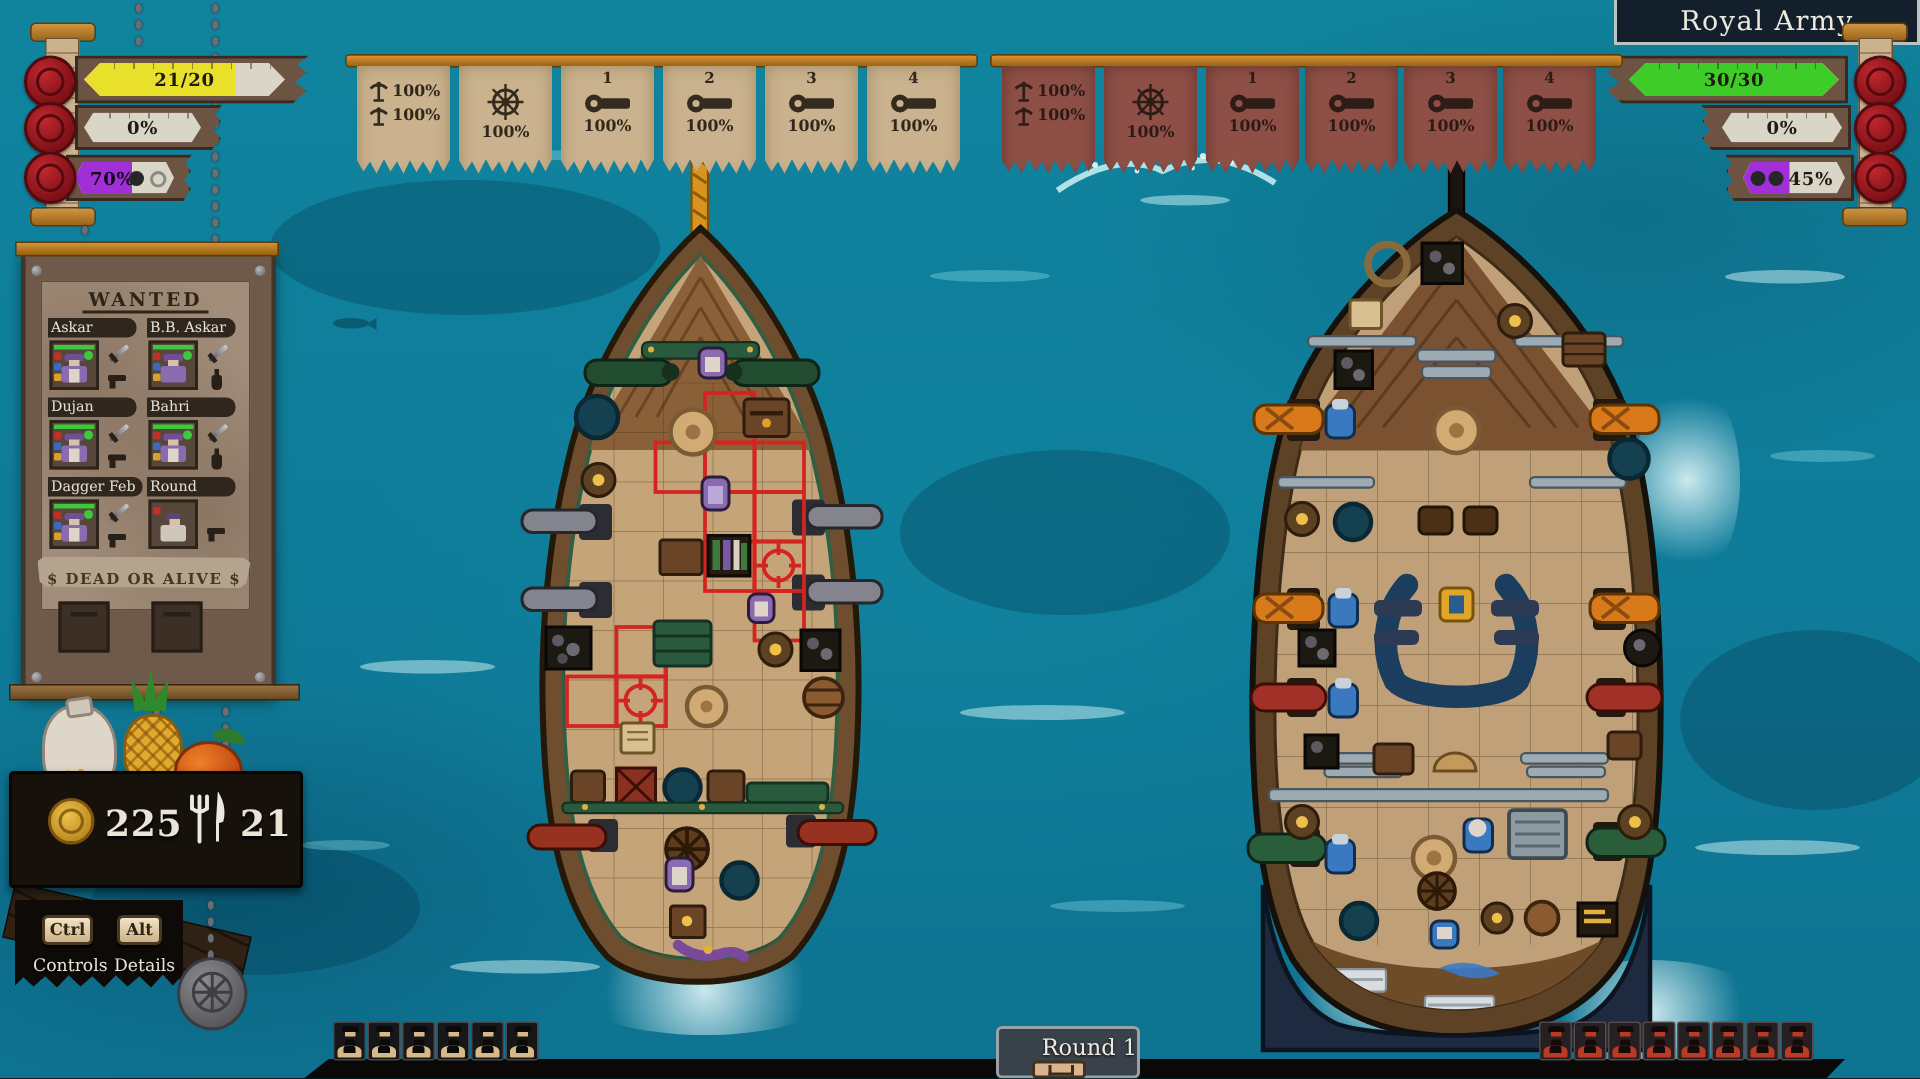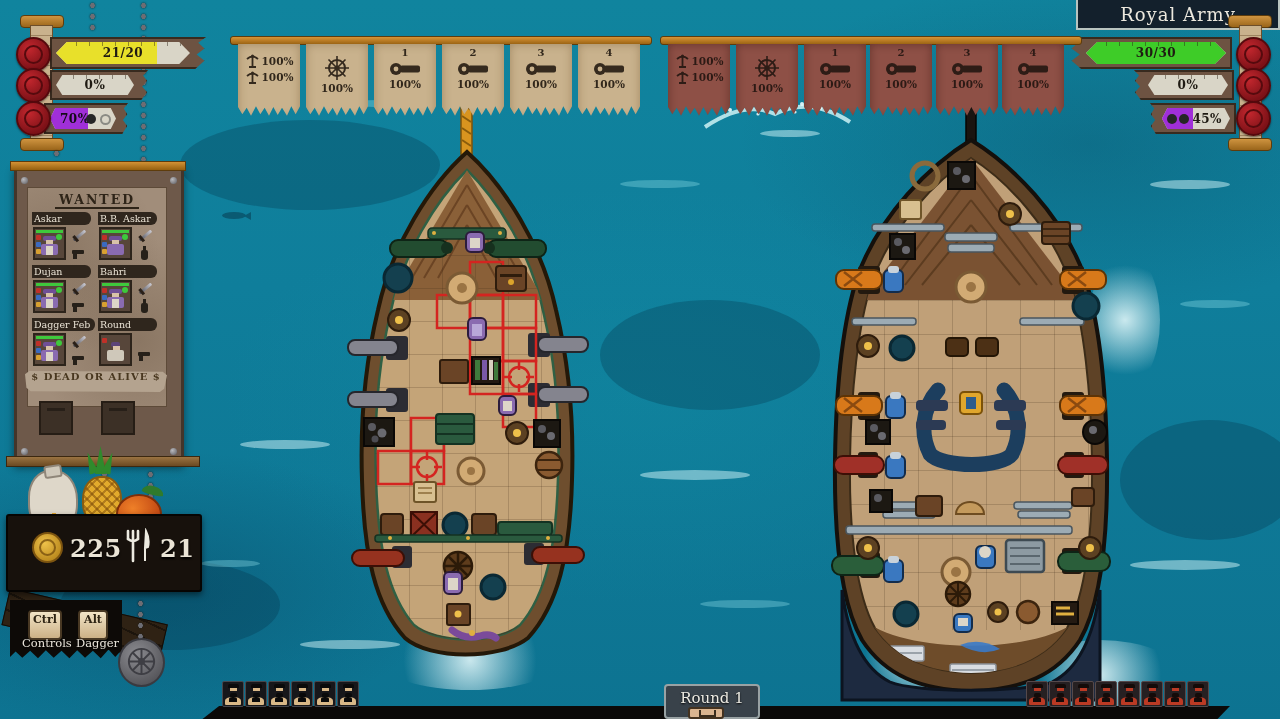--- a/index.html
+++ b/index.html
@@ -82,21 +82,21 @@
   .chip{position:absolute;width:5px;height:5px;border-radius:1px;}
   .gdot{position:absolute;right:2px;top:5px;width:6px;height:6px;border-radius:50%;background:#3ec83c;}
   .wsword{position:absolute;width:15px;height:3px;background:linear-gradient(90deg,#4a4a52,#c9c9d2);transform:rotate(-40deg);border-radius:1px;}
   .wsword::after{content:"";position:absolute;left:1px;top:-2px;width:3px;height:7px;background:#2a2018;}
   .wpistol{position:absolute;width:12px;height:4px;background:#262019;border-radius:1px;}
   .wpistol::after{content:"";position:absolute;left:1px;top:3px;width:4px;height:6px;background:#262019;}
   .wbottle{position:absolute;width:7px;height:10px;background:#262019;border-radius:2px 2px 3px 3px;}
   .wbottle::after{content:"";position:absolute;left:2px;top:-4px;width:3px;height:5px;background:#262019;}
   .bounty{position:absolute;left:8px;top:202px;width:142px;height:21px;background:#b4a38f;
     clip-path:polygon(0 15%,3% 0,97% 4%,100% 20%,98% 85%,95% 100%,4% 96%,1% 80%);
-    display:flex;align-items:flex-start;justify-content:center;font-size:10px;font-weight:bold;color:#48371f;letter-spacing:1px;}
+    display:flex;align-items:flex-end;justify-content:center;font-size:10px;font-weight:bold;color:#48371f;letter-spacing:1px;}
   .slot{position:absolute;width:34px;height:34px;background:#3c3026;border:2px solid #261d15;box-sizing:border-box;}
   .slot::after{content:"";position:absolute;left:6px;right:6px;top:5px;height:3px;background:rgba(0,0,0,.35);}
   
   .shelf{position:absolute;left:6px;top:456px;width:192px;height:9px;background:linear-gradient(180deg,#9a7342,#6b4a22);border:1px solid #3c2810;}
   .sack{position:absolute;left:28px;top:470px;width:46px;height:60px;background:#ded7c9;border:2px solid #8f8679;
     border-radius:42% 46% 46% 46%;}
   .sack::before{content:"";position:absolute;left:14px;top:-7px;width:14px;height:9px;background:#cfc8ba;border:2px solid #8f8679;border-radius:3px;transform:rotate(-8deg);}
   .sackcoins{position:absolute;left:10px;top:38px;width:26px;height:12px;background:
      radial-gradient(circle 4px at 5px 6px,#e2a62e 60%,transparent 62%),
      radial-gradient(circle 4px at 14px 5px,#e2a62e 60%,transparent 62%),
@@ -109,31 +109,31 @@
   .orangeleaf{position:absolute;left:142px;top:486px;width:22px;height:9px;background:#2f7a2c;border-radius:50% 50% 50% 50%/80% 80% 20% 20%;transform:rotate(14deg);}
   .respanel{position:absolute;left:6px;top:514px;width:192px;height:74px;background:#17110c;border:2px solid #060402;border-radius:3px;box-shadow:0 3px 6px rgba(0,0,0,.5);}
   .coin{position:absolute;width:27px;height:27px;border-radius:50%;background:radial-gradient(circle at 40% 35%,#eec14a,#bb8a1e 75%);border:2px solid #7c5410;}
   .coin::after{content:"";position:absolute;inset:5px;border:2px solid rgba(120,80,14,.8);border-radius:50%;}
   .resnum{position:absolute;font-size:24px;color:#eae4d6;font-weight:bold;letter-spacing:.5px;text-shadow:0 2px 2px #000;}
   .plank{position:absolute;left:10px;top:588px;width:160px;height:36px;background:#2f2214 repeating-linear-gradient(12deg,transparent 0 14px,rgba(0,0,0,.4) 14px 16px);
     transform:rotate(13deg);transform-origin:left top;border:1px solid #120c06;}
   
   .ctrlpanel{position:absolute;left:10px;top:600px;width:112px;height:62px;background:#0d0a07;
     clip-path:polygon(0 0,100% 0,100% 80%,94% 92%,88% 80%,81% 94%,74% 82%,67% 93%,60% 81%,53% 94%,46% 82%,39% 93%,32% 81%,25% 94%,18% 82%,11% 93%,5% 83%,0 92%);}
-  .keycap{position:absolute;height:30px;background:linear-gradient(180deg,#f2e4c6,#ccb186);border:2px solid #483823;border-radius:4px;
+  .keycap{position:absolute;height:20px;background:linear-gradient(180deg,#f2e4c6,#ccb186);border:2px solid #483823;border-radius:4px;
     box-sizing:border-box;text-align:center;font-size:11px;font-weight:bold;color:#2e2414;line-height:16px;box-shadow:0 2px 0 rgba(0,0,0,.6);}
   .keylabel{position:absolute;font-size:11.5px;color:#e9e4da;text-shadow:0 1px 2px #000;}
   .medal{position:absolute;left:118px;top:638px;width:43px;height:45px;border-radius:50%;
     background:radial-gradient(circle at 38% 32%,#8b8b90,#55555a 78%);border:2px solid #3a3a40;}
   .medal svg{position:absolute;inset:4px;}
   
   .blackbar{position:absolute;left:190px;top:706px;width:1040px;height:13px;background:#0b0908;
     clip-path:polygon(2.8% 0,100% 0,98.8% 100%,1.2% 100%);}
   .roundpanel{position:absolute;left:664px;top:684px;width:96px;height:35px;background:#39424a;border:2px solid #99a2a4;
-    border-radius:4px;box-sizing:border-box;text-align:center;font-size:15px;color:#edebe3;line-height:24px;text-shadow:0 1px 2px #000;}
+    border-radius:4px;box-sizing:border-box;text-align:right;font-size:15px;color:#edebe3;line-height:24px;text-shadow:0 1px 2px #000;}
   .spacekey{position:absolute;left:688px;top:707px;width:36px;height:12px;background:#dab48f;border:2px solid #44321f;border-radius:3px;box-sizing:border-box;}
   .spacekey::after{content:"";position:absolute;left:9px;top:1px;width:13px;height:5px;border:2px solid #3a2c1c;border-top:none;}
   .tile{position:absolute;top:681px;width:22px;height:26px;background:#17171a;border:1px solid #47474c;border-radius:2px;box-sizing:border-box;}
   .tile .cap{position:absolute;left:5px;top:2px;width:11px;height:4px;background:#0a0a0a;border-radius:2px 2px 0 0;}
   .tile .capface{position:absolute;left:7px;top:6px;width:7px;height:3px;background:#d9b887;}
   .tile .head{position:absolute;left:7px;top:11px;width:7px;height:5px;background:#0a0a0a;border-radius:2px;}
   .tile .bust{position:absolute;left:2px;bottom:1px;width:16px;height:8px;background:#d9b887;border-radius:45% 45% 8% 8%;}
   .tile .bust::after{content:"";position:absolute;left:4px;top:0;width:8px;height:5px;background:#0a0a0a;border-radius:40% 40% 0 0;}
   .tile.enemy{background:#262022;border-color:#55494b;}
   .tile.enemy .capface,.tile.enemy .bust{background:#bb3a24;}
@@ -960,21 +960,21 @@
         <path d="M24 3 q4 8 2 16 l-3 1 z M23 20v13" fill="#eceae0" stroke="#eceae0" stroke-width="2"></path>
       </svg>
       <div class="resnum" style="left:152px;top:18px;">21</div>
     </div>
   </div>
 
   <div class="ctrlpanel"></div>
   <div class="keycap" style="left:28px;top:610px;width:34px;"><span>Ctrl</span></div>
   <div class="keycap" style="left:78px;top:610px;width:30px;"><span>Alt</span></div>
   <div class="keylabel" style="left:22px;top:636px;">Controls</div>
-  <div class="keylabel" style="left:76px;top:636px;">Dagger</div>
+  <div class="keylabel" style="left:76px;top:636px;">Details</div>
   <div class="chain" style="left:136px;top:598px;height:44px;"></div>
   <div class="medal">
     <svg viewBox="0 0 36 36">
       <g stroke="#3e3e44" stroke-width="2" fill="none">
         <circle cx="18" cy="18" r="13"></circle>
         <path d="M18 5v26M5 18h26M9 9l18 18M27 9L9 27"></path>
       </g>
       <circle cx="18" cy="18" r="3.5" fill="#3e3e44"></circle>
     </svg>
   </div>

